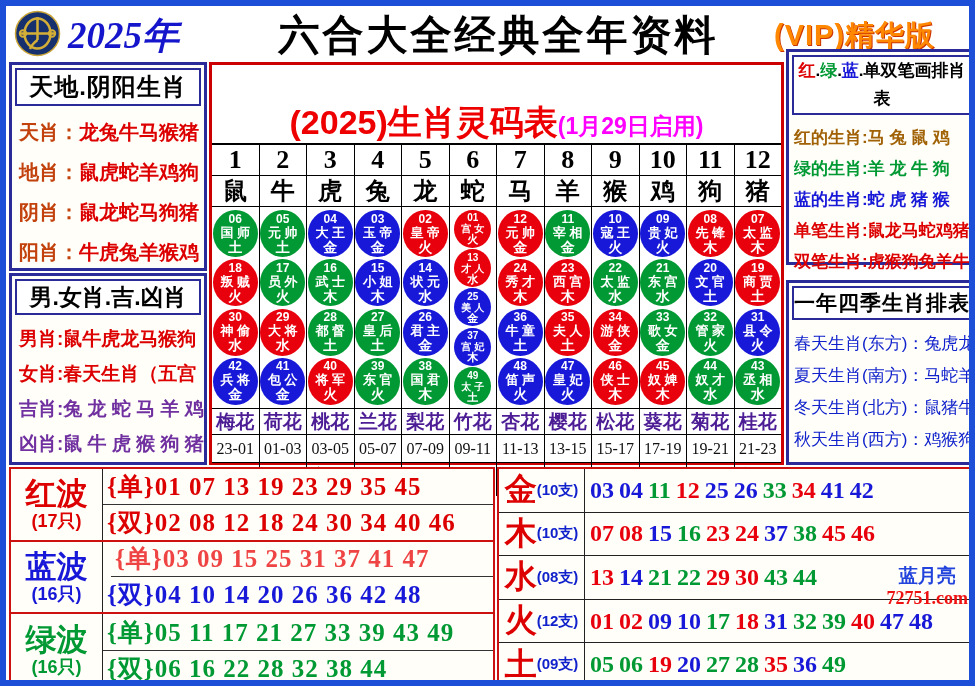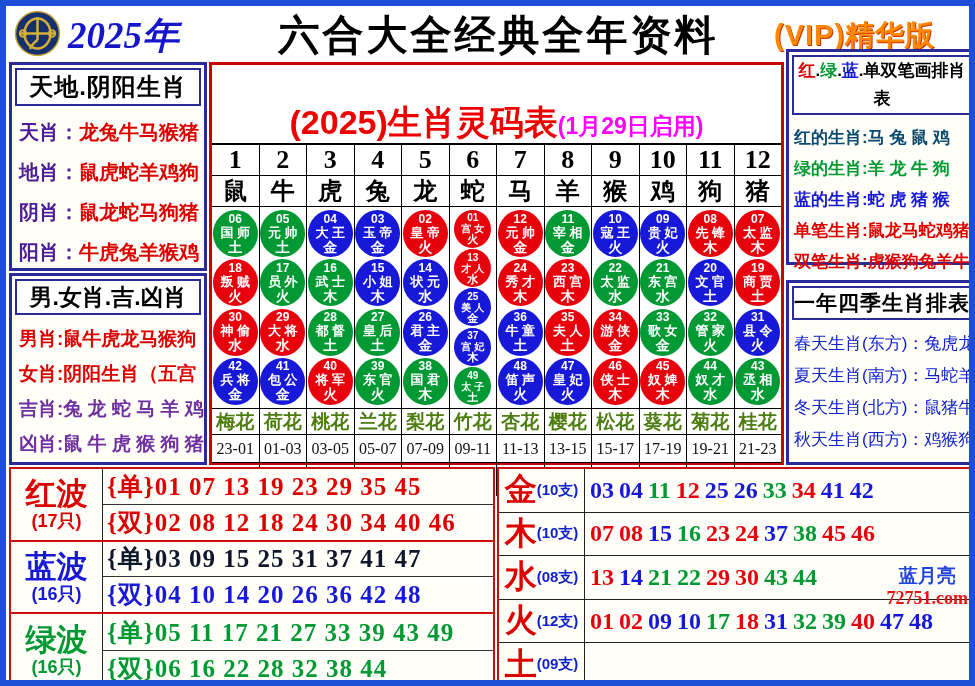--- a/index.html
+++ b/index.html
@@ -23,21 +23,21 @@
   .sect-hd { margin:3px; border:2px solid #2a2a99; text-align:center; font-weight:bold; color:#000;
     background:#fff; }
   
   .left-top   { left:3px;  top:56px;  width:198px; height:209px; }
   .left-bot   { left:3px;  top:267px; width:198px; height:192px; }
   .left-top .sect-hd { font-size:24px; line-height:34px; letter-spacing:1px; }
   .left-bot .sect-hd { font-size:23px; line-height:32px; }
   .lt-row { padding:7px 0 0 7px; font-weight:bold; white-space:nowrap; }
   .left-top .lt-row { font-size:20px; line-height:33px; }
   .left-bot .lt-row { font-size:19px; line-height:28px; }
-  .lt-label { color:#4c1d95; }
+  .lt-label { color:#c2410c; }
   .lt-red { color:#dd0000; }
   
   .right-top  { left:780px; top:43px;  width:192px; height:216px; }
   .right-bot  { left:780px; top:274px; width:192px; height:185px; }
   .right-top .sect-hd { font-size:17px; line-height:28px; }
   .right-bot .sect-hd { font-size:21px; line-height:30px; letter-spacing:1px; }
   .rt-row { padding:8px 0 0 5px; font-size:17px; font-weight:bold; white-space:nowrap; }
   .rb-row { padding:9px 0 0 5px; font-size:17px; font-weight:normal; color:#1122cc; white-space:nowrap; }
   
   .main-panel { position:absolute; left:203px; top:56px; width:575px; height:403px;
@@ -60,21 +60,21 @@
   .ball .bn { font-size:12px; line-height:13px; }
   .ball .bt { font-size:13px; line-height:14px; white-space:nowrap; }
   .ball .be { font-size:14px; line-height:15px; }
   .small .ball { width:37px; height:38px; }
   .small .ball .bn { font-size:10px; line-height:11px; }
   .small .ball .bt { font-size:10px; line-height:11px; }
   .small .ball .be { font-size:11px; line-height:11px; }
   .ball.red   { background:#e8000d; }
   .ball.blue  { background:#1818d8; }
   .ball.green { background:#009933; }
-  .gflower { height:26px; line-height:25px; font-size:19px; font-weight:bold; color:#4d7c0f; }
+  .gflower { height:26px; line-height:25px; font-size:19px; font-weight:bold; color:#4c1d95; }
   .gtime   { height:28px; line-height:27px; font-size:16px; color:#111;
     font-family:"Liberation Serif","DejaVu Serif",serif; }
   .gbranch { height:31px; line-height:30px; font-size:21px; font-weight:bold; border-bottom:none; }
   
   .waves { position:absolute; left:3px; top:461px; width:486px; height:222px;
     border:2px solid #cc1111; background:#fffef8; }
   .wgroup { display:flex; height:72.6px; border-bottom:2px solid #cc1111; }
   .wgroup:last-child { border-bottom:none; }
   .wlabel { width:92px; border-right:1px solid #222; display:flex; flex-direction:column;
     justify-content:center; align-items:center; }
@@ -128,21 +128,21 @@
     <div class="sect-hd">天地.阴阳生肖</div>
     <div class="lt-row"><span class="lt-label">天肖</span><span class="lt-label">：</span><span class="lt-red">龙兔牛马猴猪</span></div>
     <div class="lt-row"><span class="lt-label">地肖</span><span class="lt-label">：</span><span class="lt-red">鼠虎蛇羊鸡狗</span></div>
     <div class="lt-row"><span class="lt-label">阴肖</span><span class="lt-label">：</span><span class="lt-red">鼠龙蛇马狗猪</span></div>
     <div class="lt-row"><span class="lt-label">阳肖</span><span class="lt-label">：</span><span class="lt-red">牛虎兔羊猴鸡</span></div>
   </div>
 
   <div class="sect left-bot">
     <div class="sect-hd">男.女肖.吉.凶肖</div>
     <div class="lt-row" style="color: rgb(221, 0, 0);"><span>男肖:</span><span>鼠牛虎龙马猴狗</span></div>
-    <div class="lt-row" style="color: rgb(221, 0, 0);"><span>女肖:</span><span>阴阳生肖（五宫</span></div>
+    <div class="lt-row" style="color: rgb(221, 0, 0);"><span>女肖:</span><span>春天生肖（五宫</span></div>
     <div class="lt-row" style="color: rgb(112, 48, 160);"><span>吉肖:</span><span>兔 龙 蛇 马 羊 鸡</span></div>
     <div class="lt-row" style="color: rgb(112, 48, 160);"><span>凶肖:</span><span>鼠 牛 虎 猴 狗 猪</span></div>
   </div>
 
   <div class="main-panel">
     <div class="main-title">
       <span class="t1">(2025)生肖灵码表</span><span class="t2">(1月29日启用)</span>
     </div>
     <div class="gridwrap" id="grid-columns">
         <div class="gcol">
@@ -496,21 +496,21 @@
           </div>
           <div class="gcell gflower">桂花</div>
           <div class="gcell gtime">21-23</div>
           <div class="gcell gbranch">亥水</div>
         </div>
       </div>
   </div>
 
   <div class="sect right-top">
     <div class="sect-hd" id="color-title"><span style="color: rgb(221, 0, 0);">红</span><span style="color: rgb(0, 0, 0);">.</span><span style="color: rgb(0, 153, 51);">绿</span><span style="color: rgb(0, 0, 0);">.</span><span style="color: rgb(24, 24, 216);">蓝</span><span style="color: rgb(0, 0, 0);">.</span><span style="color: rgb(0, 0, 0);">单双笔画排肖表</span></div>
-    <div class="rt-row" style="color: #0c4a6e;"><span>红的生肖:</span><span>马 兔 鼠 鸡</span></div>
+    <div class="rt-row" style="color: #a16207;"><span>红的生肖:</span><span>马 兔 鼠 鸡</span></div>
     <div class="rt-row" style="color: rgb(0, 153, 51);"><span>绿的生肖:</span><span>羊 龙 牛 狗</span></div>
     <div class="rt-row" style="color: rgb(24, 24, 216);"><span>蓝的生肖:</span><span>蛇 虎 猪 猴</span></div>
     <div class="rt-row" style="color: rgb(221, 0, 0);"><span>单笔生肖:</span><span>鼠龙马蛇鸡猪</span></div>
     <div class="rt-row" style="color: rgb(221, 0, 0);"><span>双笔生肖:</span><span>虎猴狗兔羊牛</span></div>
   </div>
 
   <div class="sect right-bot">
     <div class="sect-hd">一年四季生肖排表</div>
     <div class="rb-row">春天生肖(东方)：兔虎龙</div>
     <div class="rb-row">夏天生肖(南方)：马蛇羊</div>
@@ -528,21 +528,21 @@
         <div class="wrow first" style="color: rgb(221, 0, 0);">{单}01 07 13 19 23 29 35 45</div>
         <div class="wrow" style="color: rgb(221, 0, 0);">{双}02 08 12 18 24 30 34 40 46</div>
       </div>
     </div>
     <div class="wgroup">
       <div class="wlabel">
         <div class="wname" style="color: rgb(24, 24, 216);">蓝波</div>
         <div class="wcount" style="color: rgb(24, 24, 216);">(16只)</div>
       </div>
       <div class="wnums">
-        <div class="wrow first" style="color: #0f172a;">{单}03 09 15 25 31 37 41 47</div>
+        <div class="wrow first" style="color: #ef4444; margin-left: 8px;">{单}03 09 15 25 31 37 41 47</div>
         <div class="wrow" style="color: rgb(24, 24, 216);">{双}04 10 14 20 26 36 42 48</div>
       </div>
     </div>
     <div class="wgroup">
       <div class="wlabel">
         <div class="wname" style="color: rgb(0, 153, 51);">绿波</div>
         <div class="wcount" style="color: rgb(0, 153, 51);">(16只)</div>
       </div>
       <div class="wnums">
         <div class="wrow first" style="color: rgb(0, 153, 51);">{单}05 11 17 21 27 33 39 43 49</div>
@@ -578,20 +578,21 @@
           <span class="ename">火</span>
           <span class="ecount">(12支)</span>
         </div>
       <div class="enums elem-nums"><span class="enum-red">01</span><span class="enum-red">02</span><span class="enum-blue">09</span><span class="enum-blue">10</span><span class="enum-green">17</span><span class="enum-red">18</span><span class="enum-blue">31</span><span class="enum-green">32</span><span class="enum-green">39</span><span class="enum-red">40</span><span class="enum-blue">47</span><span class="enum-blue">48</span></div>
     </div>
     <div class="erow">
       <div class="elabel">
           <span class="ename">土</span>
           <span class="ecount">(09支)</span>
         </div>
+      <div class="enums elem-nums"><span class="enum-green">05</span><span class="enum-green">06</span><span class="enum-red">19</span><span class="enum-blue">20</span><span class="enum-green">27</span><span class="enum-green">28</span><span class="enum-red">35</span><span class="enum-blue">36</span><span class="enum-green">49</span></div>
     </div>
     <div class="watermark">
       <div class="wm1">蓝月亮</div>
       <div class="wm2">72751.com</div>
     </div>
   </div>
 
 </div>
 
 </body></html>

